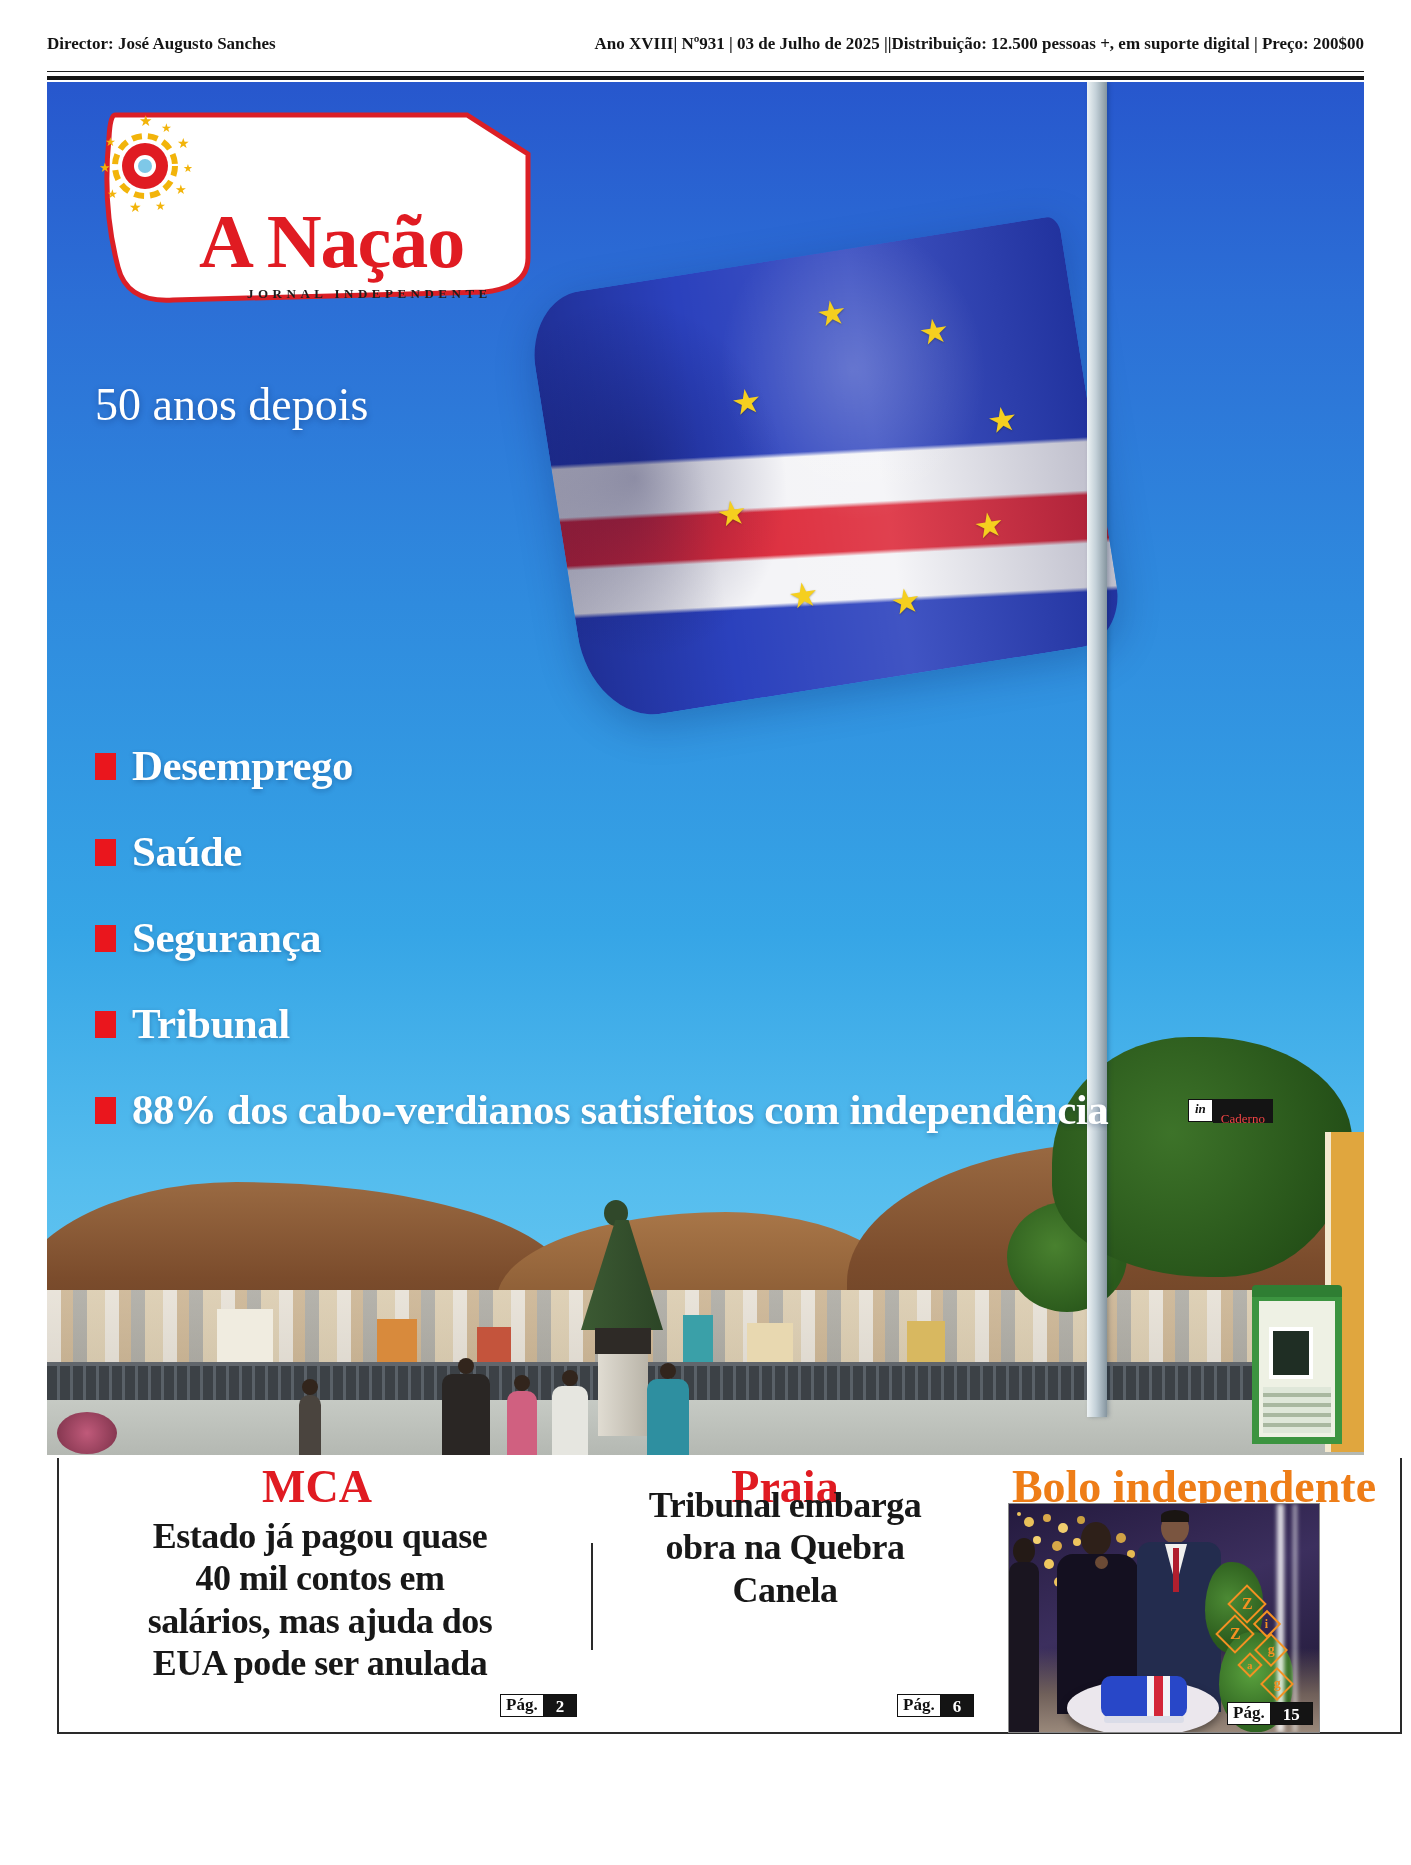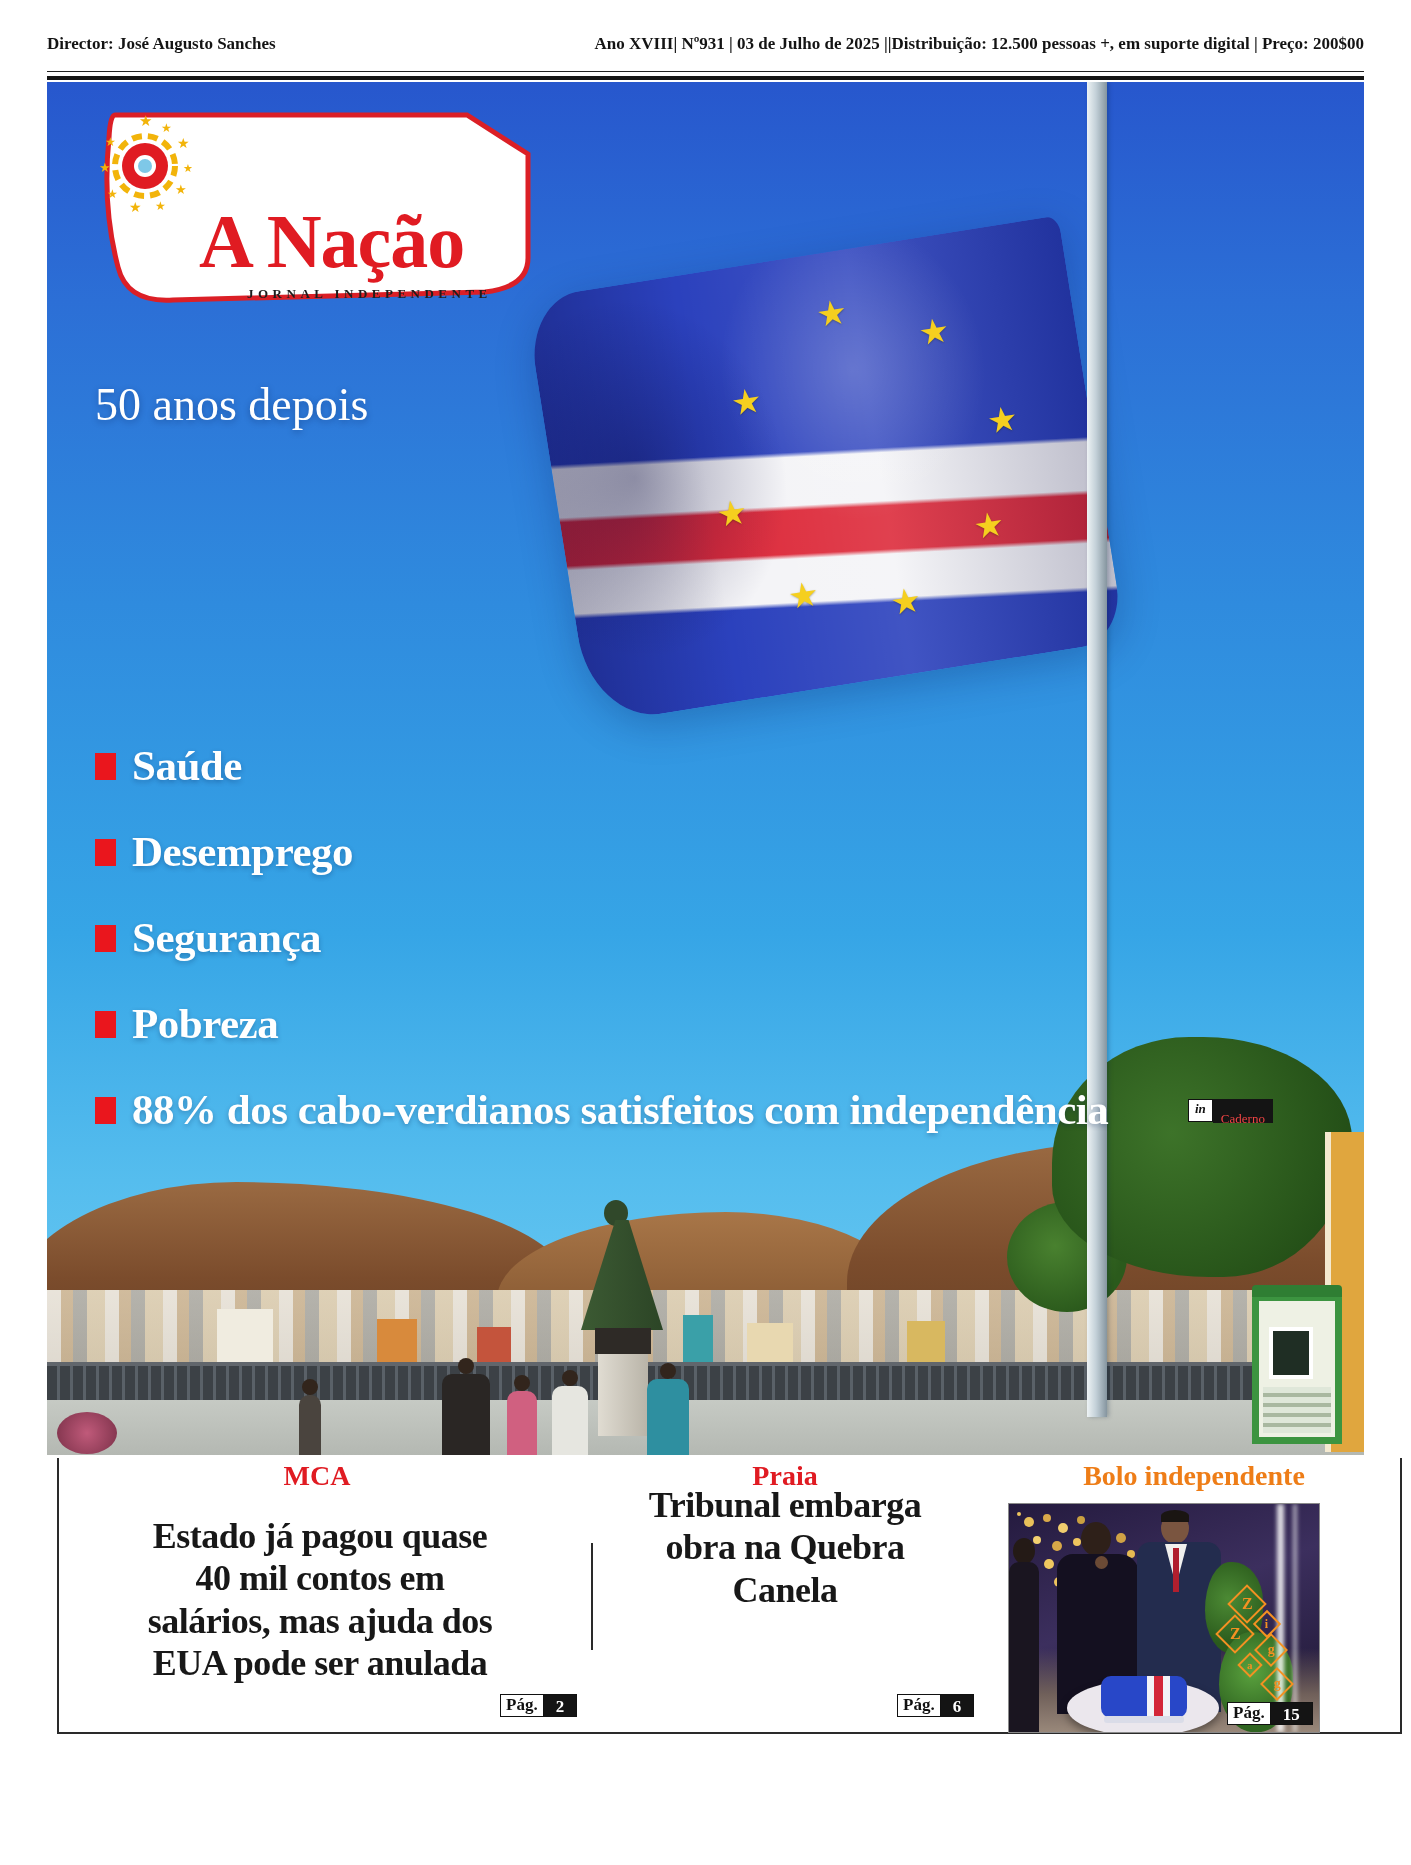--- a/index.html
+++ b/index.html
@@ -102,21 +102,21 @@
   .booth { position:absolute; left:1205px; top:1212px; width:90px; height:150px; background:#eef1e4; border:7px solid #3c9440; border-radius:4px 4px 0 0; }
   .booth .cap { position:absolute; left:-7px; top:-16px; width:90px; height:12px; background:#2f7e33; border-radius:4px 4px 0 0; }
   .booth .win { position:absolute; left:10px; top:26px; width:44px; height:52px; background:#1f2e24; border:4px solid #fff; }
   .booth .louver { position:absolute; left:4px; bottom:4px; width:68px; height:46px; background:repeating-linear-gradient(180deg,#dfe7d9 0 6px,#a9b8a0 6px 10px); }
   .ybuilding { position:absolute; left:1278px; top:1050px; width:39px; height:320px; background:linear-gradient(90deg,#f4e9cf 0 6px,#e0a63e 6px); }
   
   .bstrip-border-l { position:absolute; left:57px; top:1458px; width:2px; height:276px; background:#2a2a2a; }
   .bstrip-border-r { position:absolute; left:1400px; top:1458px; width:2px; height:276px; background:#2a2a2a; }
   .bstrip-border-b { position:absolute; left:57px; top:1732px; width:1345px; height:2px; background:#2a2a2a; }
   .col-divider { position:absolute; left:591px; top:1543px; width:2px; height:107px; background:#2a2a2a; }
-  .section-label { position:absolute; top:1460px; font-size:28px; font-weight:bold; color:#e01b22; text-align:center; }
+  .section-label { position:absolute; top:1460px; font-size:46px; font-weight:bold; color:#e01b22; text-align:center; }
   .s1 { left:57px; width:520px; }
   .s2 { left:600px; width:370px; }
   .s3 { left:985px; width:418px; color:#ee7d17; }
   .bheadline { position:absolute; font-size:36px; font-weight:bold; color:#181818; line-height:1.18; text-align:center; white-space:pre-line; letter-spacing:-0.5px; }
   .h1c { left:70px; top:1515px; width:500px; }
   .h2c { left:600px; top:1476px; width:370px;margin-top:8px; }
   .pag { position:absolute; display:flex; height:23px; font-size:17px; font-weight:bold; }
   .pag .lbl { background:#fff; color:#111; border:1.5px solid #111; padding:0 5px; line-height:20px; }
   .pag .num { background:#141414; color:#fff; padding:0 12px; line-height:23px; border:1.5px solid #111; border-left:none; }
   .pag1 { left:500px; top:1694px; }
@@ -234,33 +234,33 @@
       </svg>
       <div class="title">A Nação</div>
       <div class="subtitle">JORNAL INDEPENDENTE</div>
     </div>
 
     <div class="kicker">50 anos depois</div>
 
     <ul class="bullets">
       <li>
           <span class="sq"></span>
+          <span class="txt">Desemprego</span>
+        </li>
+      <li>
+          <span class="sq"></span>
           <span class="txt">Saúde</span>
         </li>
       <li>
           <span class="sq"></span>
-          <span class="txt">Desemprego</span>
-        </li>
-      <li>
-          <span class="sq"></span>
           <span class="txt">Segurança</span>
         </li>
       <li>
           <span class="sq"></span>
-          <span class="txt">Pobreza</span>
+          <span class="txt">Tribunal</span>
         </li>
       <li>
           <span class="sq"></span>
           <span class="txt">88% dos cabo-verdianos satisfeitos com independência</span>
         </li>
     </ul>
 
     <div class="caderno">
       <span class="in">in</span>
       <span class="lb">Caderno</span>

